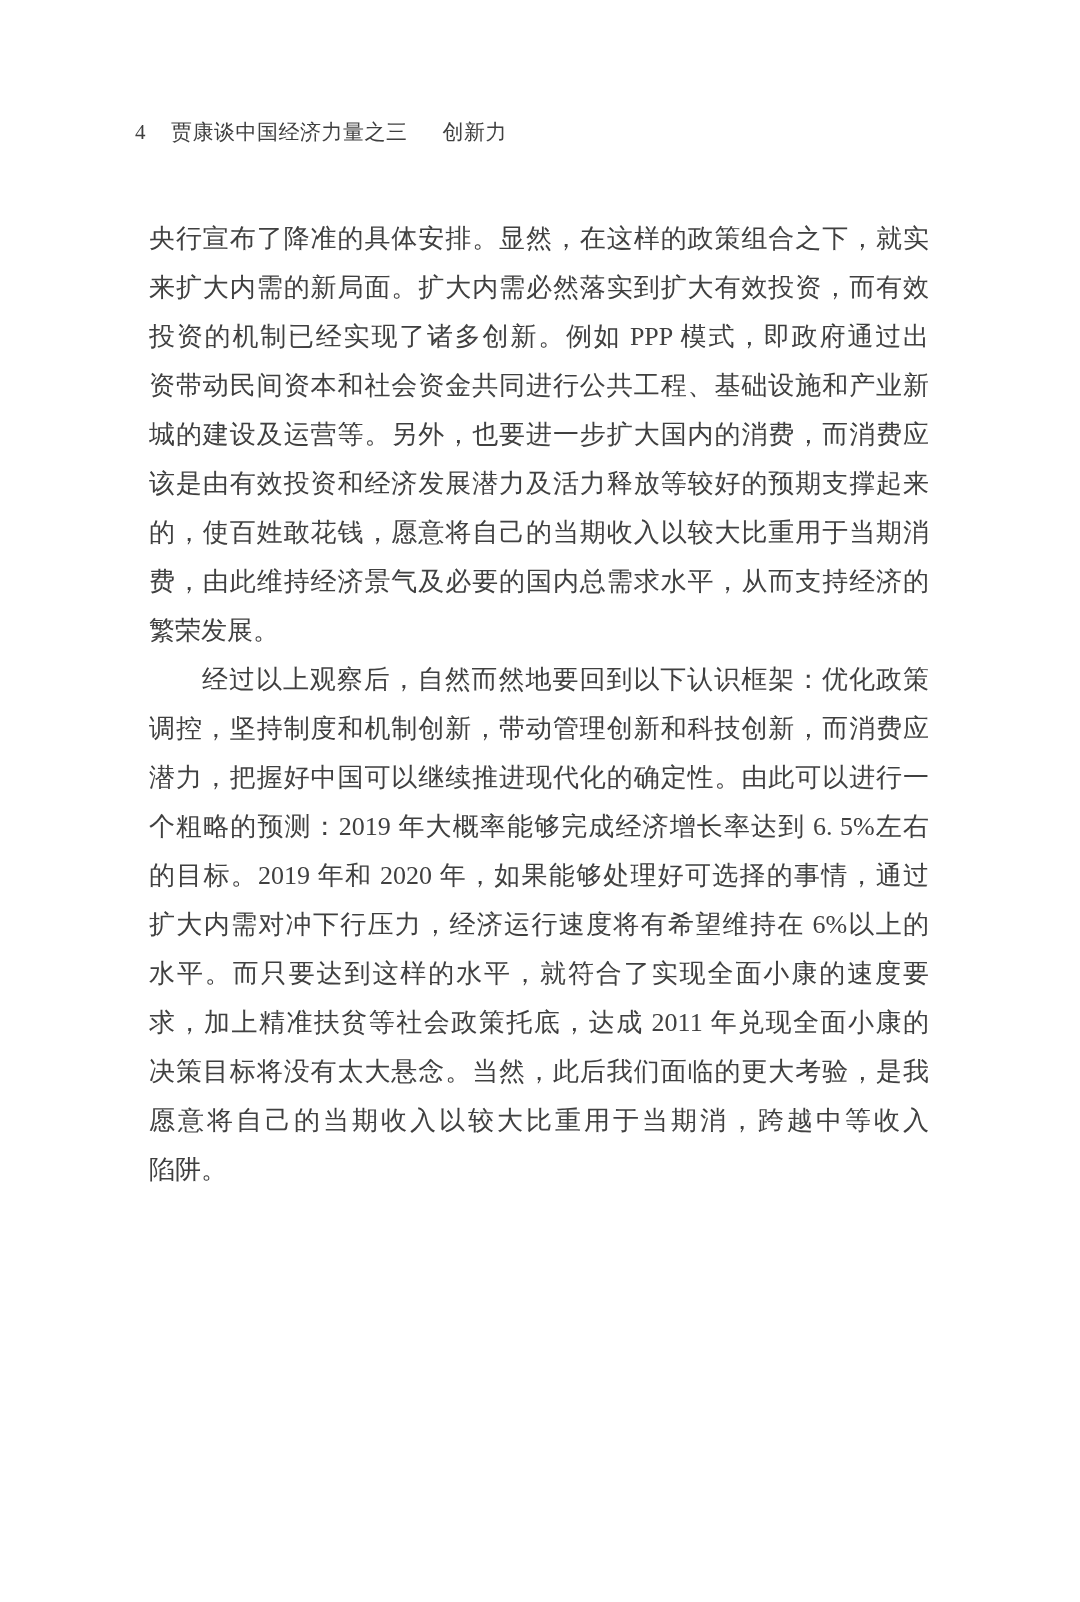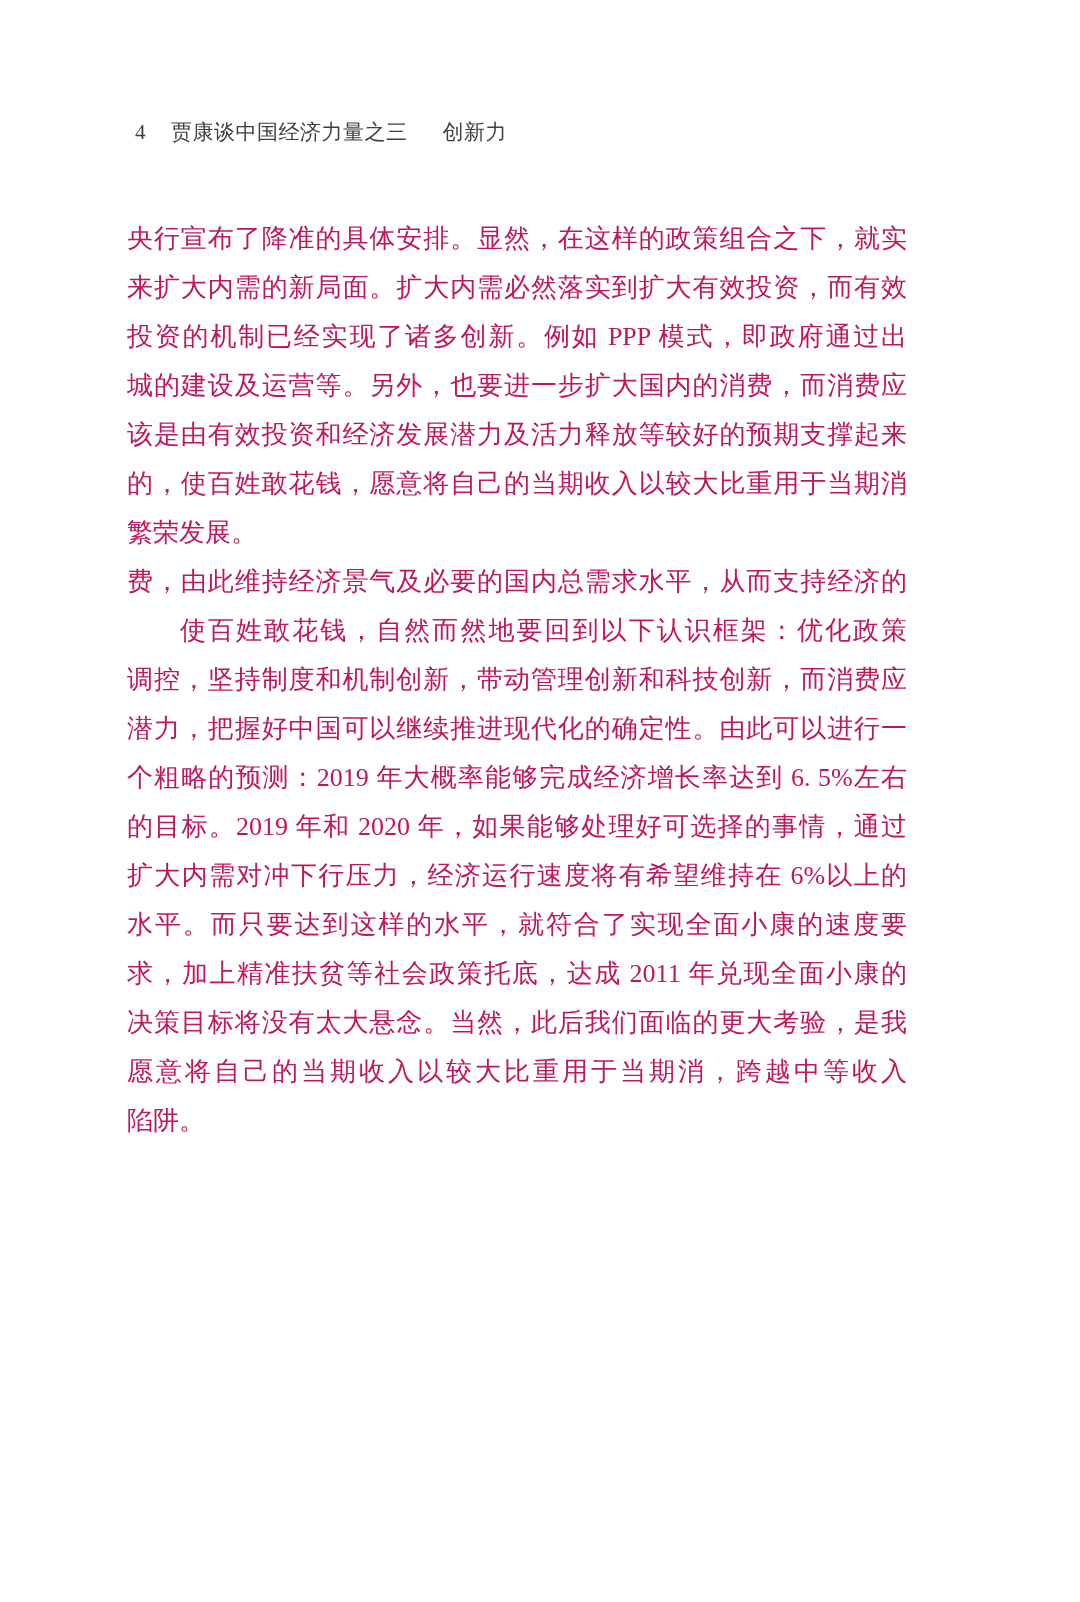--- a/index.html
+++ b/index.html
@@ -30,25 +30,25 @@
     white-space: nowrap;
   }
   .running-header .page-num {
     margin-right: 25px;
   }
   .running-header .chapter {
     margin-left: 35px;
   }
   .body-text {
     position: absolute;
-    left: 127px;
+    left: 149px;
     top: 214px;
     width: 780px;
     font-size: 26px;
-    color: #be185d;
+    color: #404040;
   }
   .paragraph {
     margin: 0;
     padding: 0;
   }
   .line {
     height: 49px;
     line-height: 49px;
     text-align: justify;
     text-align-last: justify;
@@ -71,28 +71,29 @@
     <span class="page-num">4</span>
     <span class="book-title">贾康谈中国经济力量之三</span>
     <span class="chapter">创新力</span>
   </div>
 
   <div class="body-text">
     <div class="paragraph">
         <div class="line">央行宣布了降准的具体安排。显然，在这样的政策组合之下，就实</div>
         <div class="line">来扩大内需的新局面。扩大内需必然落实到扩大有效投资，而有效</div>
         <div class="line">投资的机制已经实现了诸多创新。例如 PPP 模式，即政府通过出</div>
+        <div class="line">资带动民间资本和社会资金共同进行公共工程、基础设施和产业新</div>
         <div class="line">城的建设及运营等。另外，也要进一步扩大国内的消费，而消费应</div>
         <div class="line">该是由有效投资和经济发展潜力及活力释放等较好的预期支撑起来</div>
         <div class="line">的，使百姓敢花钱，愿意将自己的当期收入以较大比重用于当期消</div>
+        <div class="line">费，由此维持经济景气及必要的国内总需求水平，从而支持经济的</div>
         <div class="line line-last">繁荣发展。</div>
-        <div class="line">费，由此维持经济景气及必要的国内总需求水平，从而支持经济的</div>
       </div>
     <div class="paragraph">
-        <div class="line line-indent">使百姓敢花钱，自然而然地要回到以下认识框架：优化政策</div>
+        <div class="line line-indent">经过以上观察后，自然而然地要回到以下认识框架：优化政策</div>
         <div class="line">调控，坚持制度和机制创新，带动管理创新和科技创新，而消费应</div>
         <div class="line">潜力，把握好中国可以继续推进现代化的确定性。由此可以进行一</div>
         <div class="line">个粗略的预测：2019 年大概率能够完成经济增长率达到 6. 5%左右</div>
         <div class="line">的目标。2019 年和 2020 年，如果能够处理好可选择的事情，通过</div>
         <div class="line">扩大内需对冲下行压力，经济运行速度将有希望维持在 6%以上的</div>
         <div class="line">水平。而只要达到这样的水平，就符合了实现全面小康的速度要</div>
         <div class="line">求，加上精准扶贫等社会政策托底，达成 2011 年兑现全面小康的</div>
         <div class="line">决策目标将没有太大悬念。当然，此后我们面临的更大考验，是我</div>
         <div class="line">愿意将自己的当期收入以较大比重用于当期消，跨越中等收入</div>
         <div class="line line-last">陷阱。</div>

